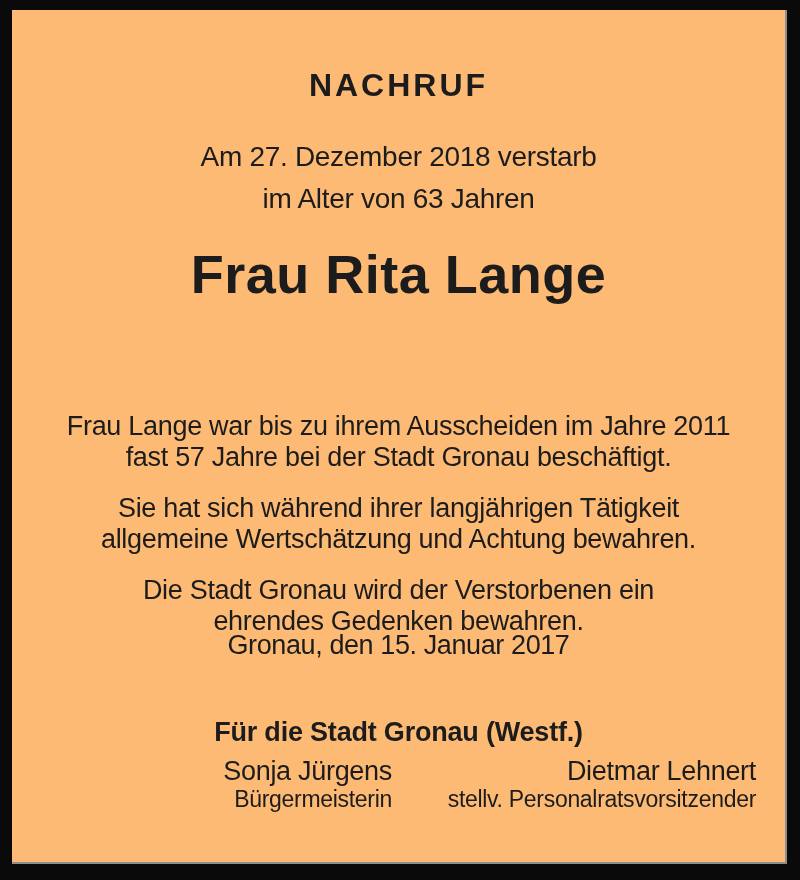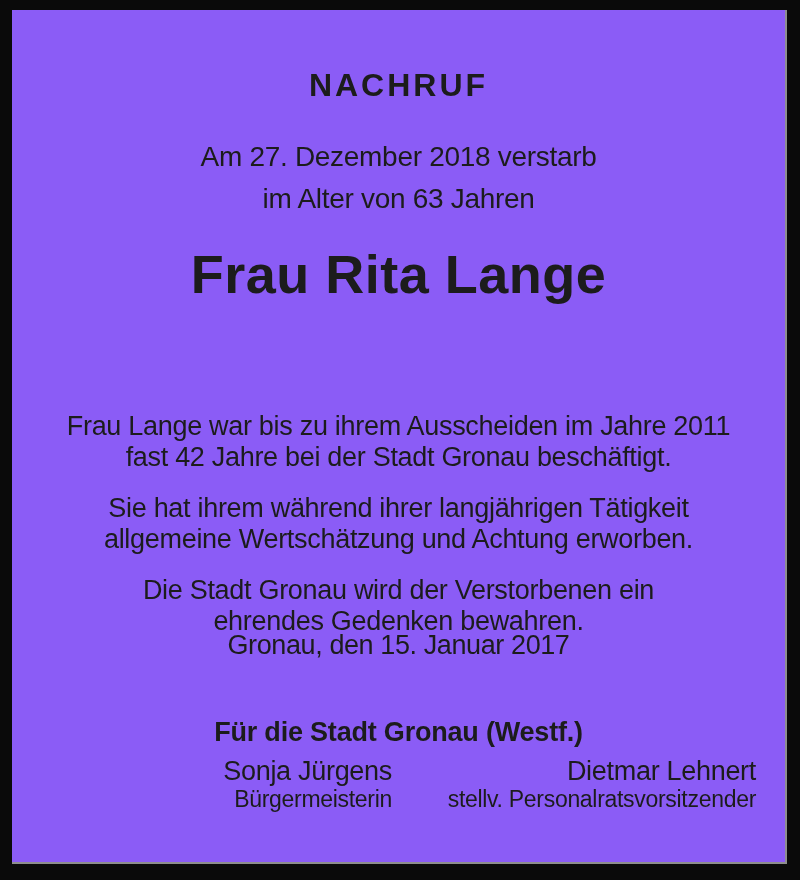--- a/index.html
+++ b/index.html
@@ -18,21 +18,21 @@
     position: absolute;
     inset: 0;
     background: #0a0a0a;
   }
   .card {
     position: absolute;
     left: 12px;
     top: 10px;
     width: 773px;
     height: 852px;
-    background: #8b5cf6;
+    background: #fdba74;
     border-right: 2px solid #8e8e8e;
     border-bottom: 2px solid #8e8e8e;
     color: #1c1c1c;
     text-decoration: underline;
   }
   .line {
     position: absolute;
     left: 0;
     right: 0;
     text-align: center;
@@ -107,26 +107,26 @@
 
     <div class="intro">
       <div class="line" style="top:130px">Am 27. Dezember 2018 verstarb</div>
       <div class="line" style="top:172px">im Alter von 63 Jahren</div>
     </div>
 
     <div class="line deceased-name">Frau Rita Lange</div>
 
     <div>
       <div class="line body-par" style="top:355px">Frau Lange war bis zu ihrem Ausscheiden im Jahre 2011</div>
-      <div class="line body-par" style="top:386px">fast 42 Jahre bei der Stadt Gronau beschäftigt.</div>
+      <div class="line body-par" style="top:386px">fast 57 Jahre bei der Stadt Gronau beschäftigt.</div>
     </div>
 
     <div>
-      <div class="line body-par" style="top:437px">Sie hat ihrem während ihrer langjährigen Tätigkeit</div>
-      <div class="line body-par" style="top:468px">allgemeine Wertschätzung und Achtung erworben.</div>
+      <div class="line body-par" style="top:437px">Sie hat sich während ihrer langjährigen Tätigkeit</div>
+      <div class="line body-par" style="top:468px">allgemeine Wertschätzung und Achtung bewahren.</div>
     </div>
 
     <div>
       <div class="line body-par" style="top:519px">Die Stadt Gronau wird der Verstorbenen ein</div>
       <div class="line body-par" style="top:550px">ehrendes Gedenken bewahren.</div>
     </div>
 
     <div class="line dateline">Gronau, den 15. Januar 2017</div>
 
     <div class="line organization">Für die Stadt Gronau (Westf.)</div>

